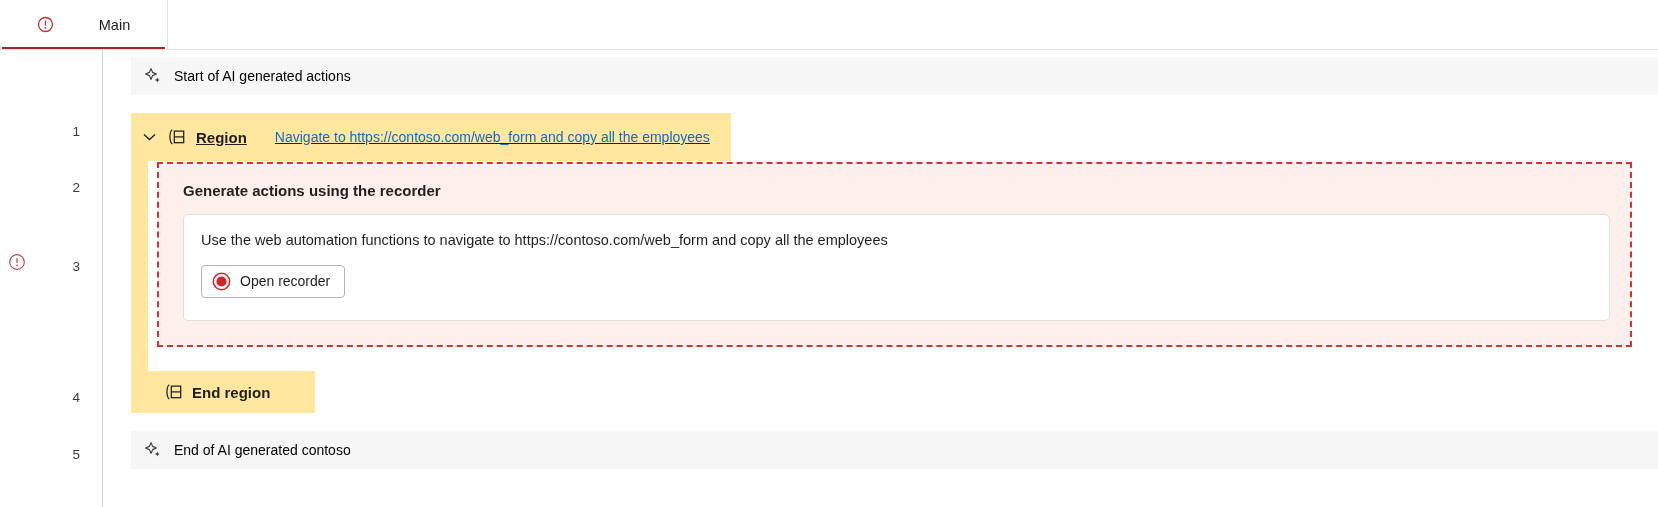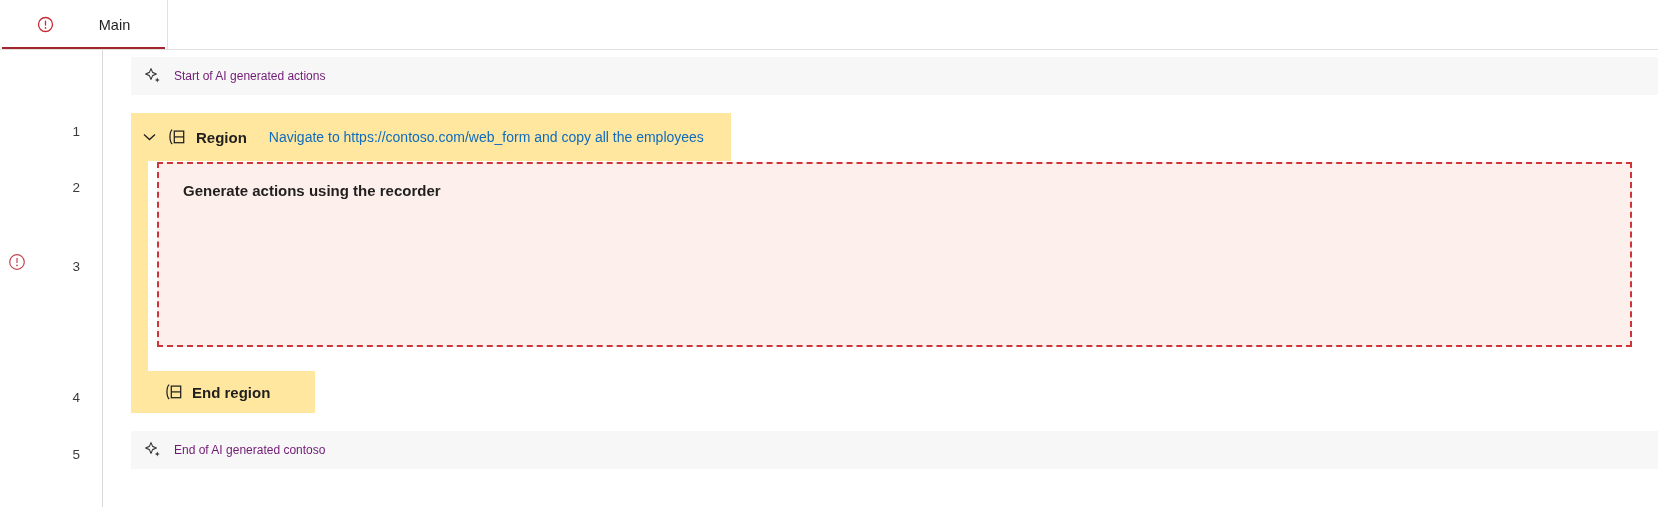--- a/index.html
+++ b/index.html
@@ -120,48 +120,49 @@
   }
   .row-ai {
     left: 28px;
     width: 1529px;
     height: 38px;
     background: #f7f7f7;
     padding-left: 13px;
     gap: 12px;
   }
   .row-ai .txt {
-    font-size: 12px;
-    color: #701a75;
+    font-size: 14px;
+    color: #000000;
   }
 
   .region-header {
     left: 28px;
     width: 600px;
     height: 48px;
     background: #ffe7a0;
     padding-left: 10px;
     gap: 8px;
+    text-decoration: underline;
   }
   .region-header .expander {
     display: flex;
     align-items: center;
     cursor: pointer;
     padding: 2px;
   }
   .region-title {
     font-size: 15px;
     font-weight: bold;
     color: #201f1e;
     margin-left: 2px;
   }
   .region-desc {
     font-size: 14px;
     color: #0f6cbd;
-    margin-left: 14px;
+    margin-left: 20px;
     white-space: nowrap;
   }
 
   
   .region-stripe {
     position: absolute;
     left: 28px;
     width: 17px;
     background: #ffe7a0;
   }
@@ -293,20 +294,32 @@
           <rect x="8.3" y="3.1" width="9.4" height="11.6" fill="none" stroke="#201f1e" stroke-width="1.25"></rect>
           <line x1="8.3" y1="8.9" x2="17.7" y2="8.9" stroke="#201f1e" stroke-width="1.25"></line>
         </svg>
       </span>
       <span class="region-title">Region</span>
       <span class="region-desc">Navigate to https://contoso.com/web_form and copy all the employees</span>
     </div>
 
     <div class="recorder-box">
       <div class="recorder-heading">Generate actions using the recorder</div>
+      <div class="recorder-panel">
+        <div class="prompt-text">Use the web automation functions to navigate to https://contoso.com/web_form and copy all the employees</div>
+        <div class="open-recorder-btn">
+          <span class="icon">
+            <svg width="19" height="19" viewBox="0 0 19 19">
+              <circle cx="9.5" cy="9.5" r="8.2" fill="none" stroke="#d62128" stroke-width="1.5"></circle>
+              <circle cx="9.5" cy="9.5" r="5.1" fill="#d62128"></circle>
+            </svg>
+          </span>
+          <span class="label">Open recorder</span>
+        </div>
+      </div>
     </div>
 
     <div class="row end-region" style="top:321px">
       <span class="icon">
         <svg width="20" height="18" viewBox="0 0 20 18">
           <path d="M6.2 1.6 C3.2 4.2 3.2 13.3 6.2 16" fill="none" stroke="#201f1e" stroke-width="1.25"></path>
           <rect x="8.3" y="3.1" width="9.4" height="11.6" fill="none" stroke="#201f1e" stroke-width="1.25"></rect>
           <line x1="8.3" y1="8.9" x2="17.7" y2="8.9" stroke="#201f1e" stroke-width="1.25"></line>
         </svg>
       </span>

